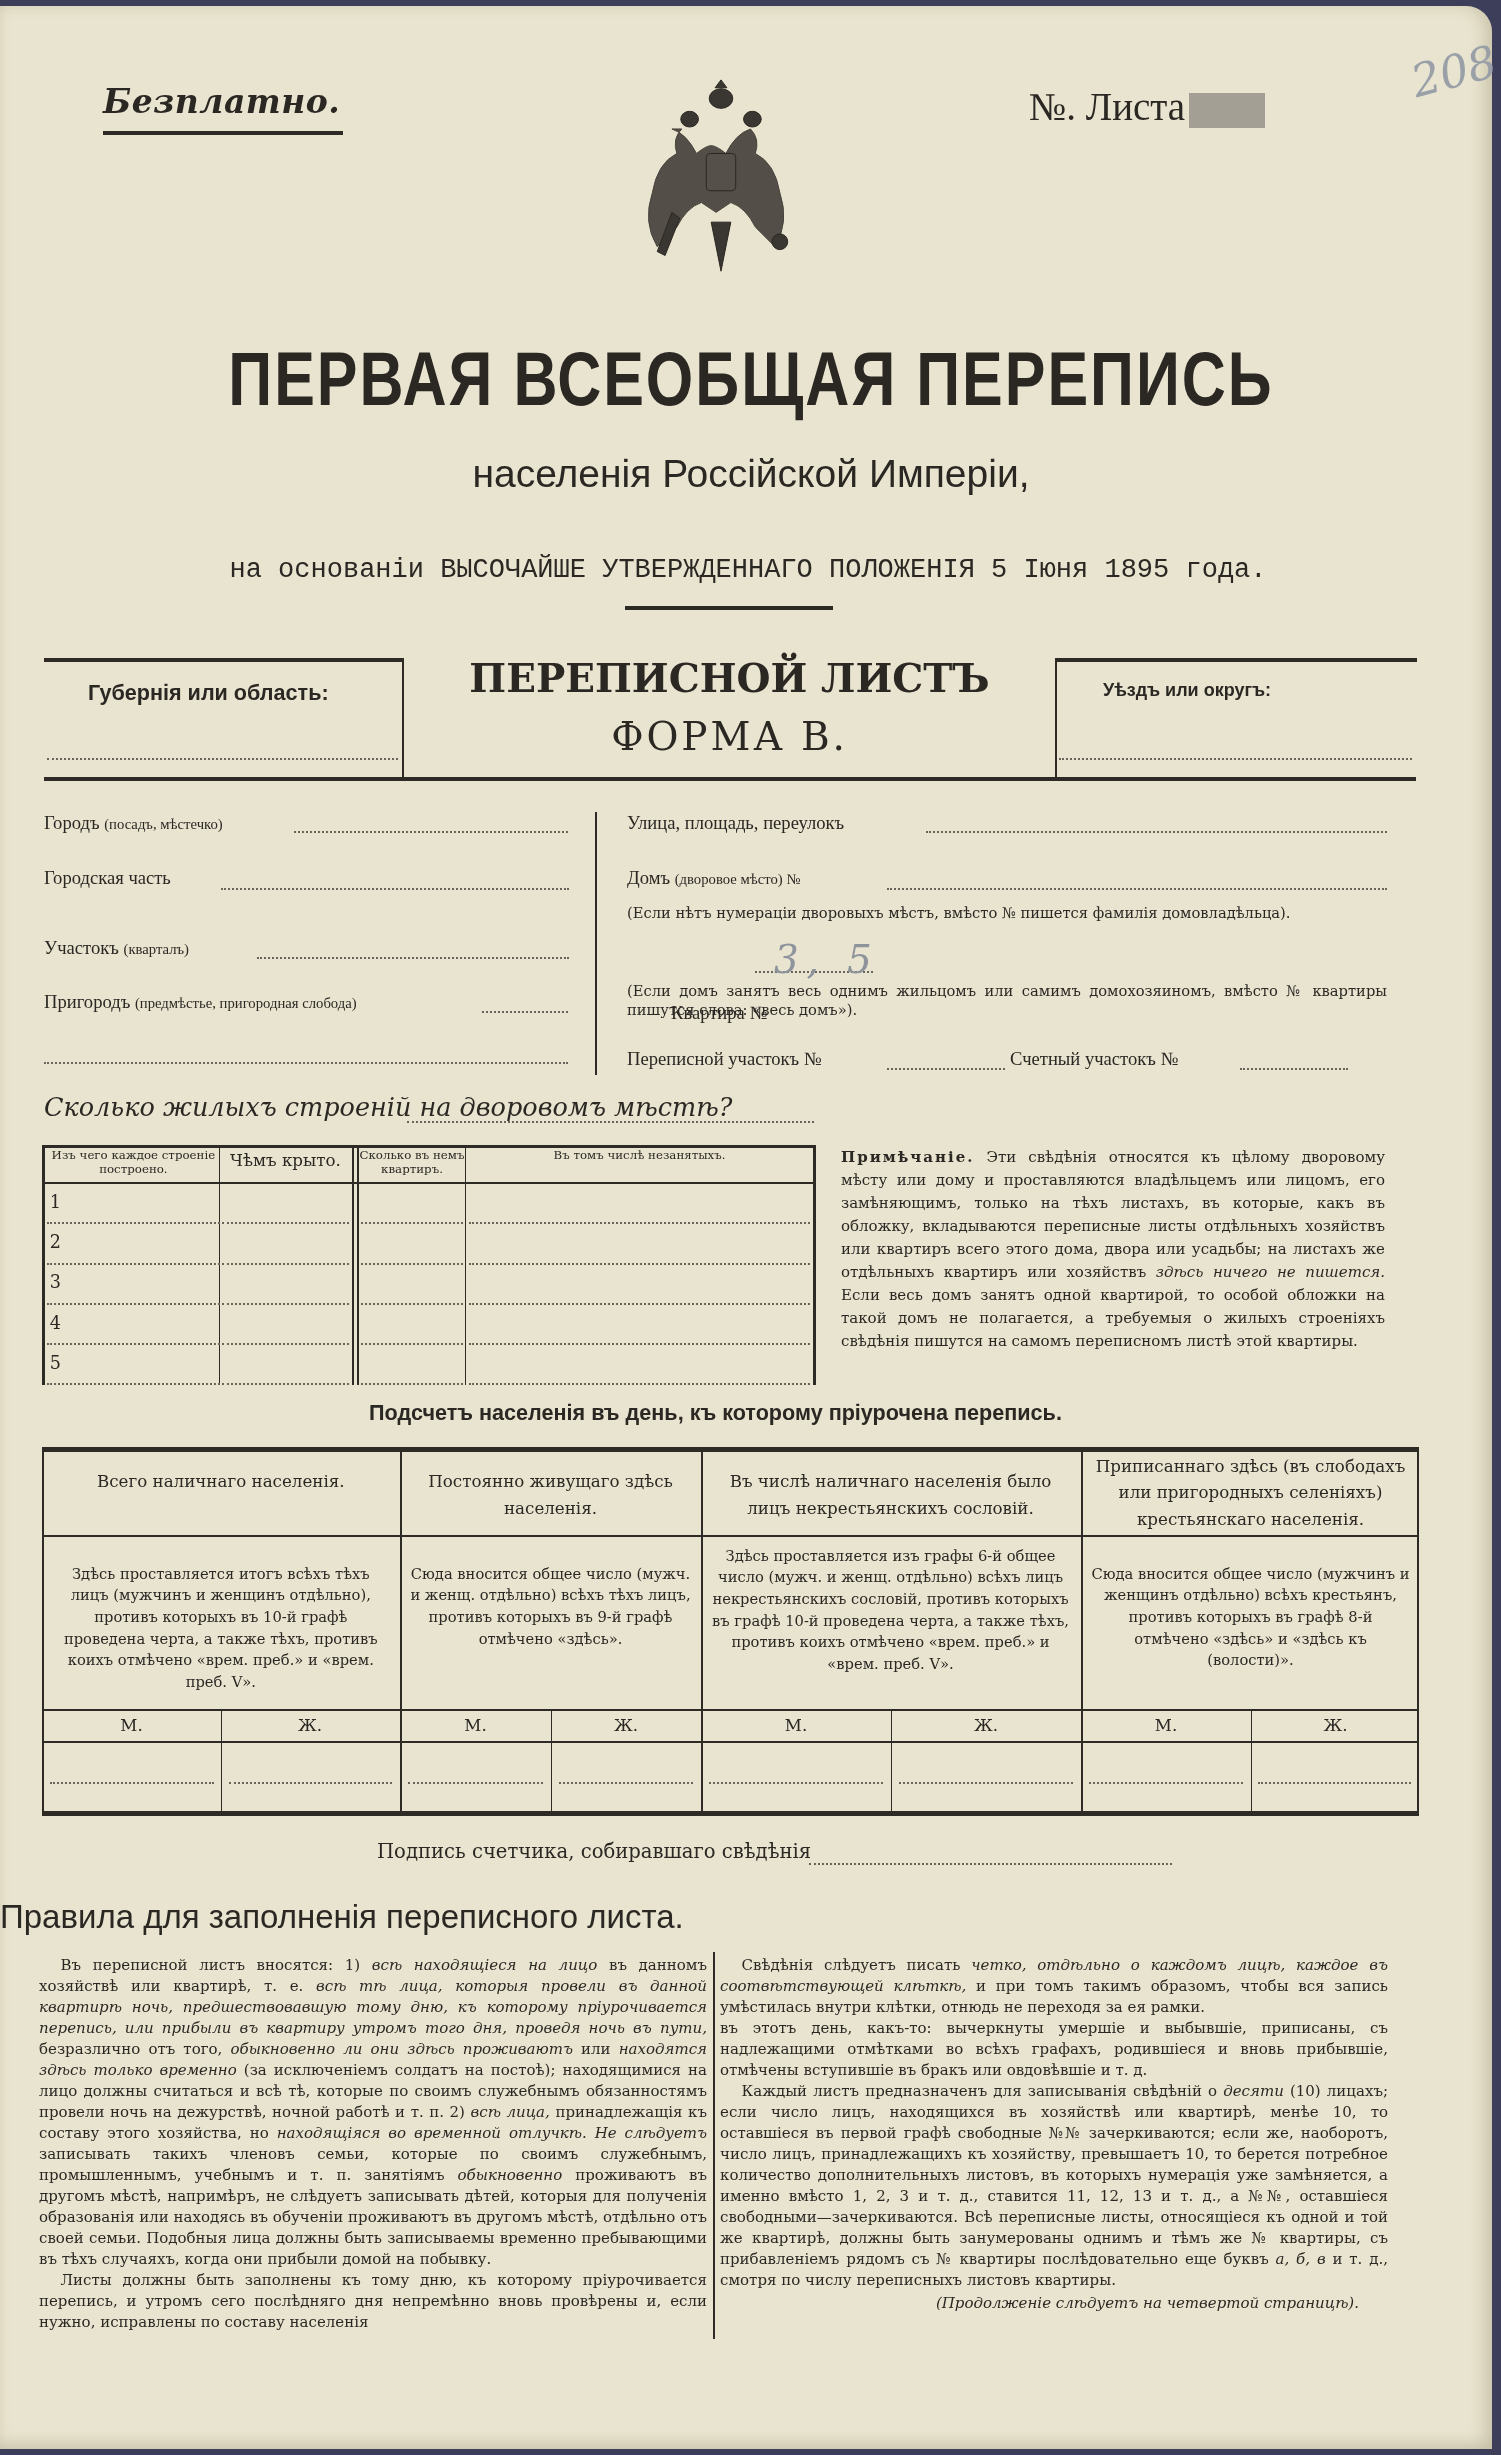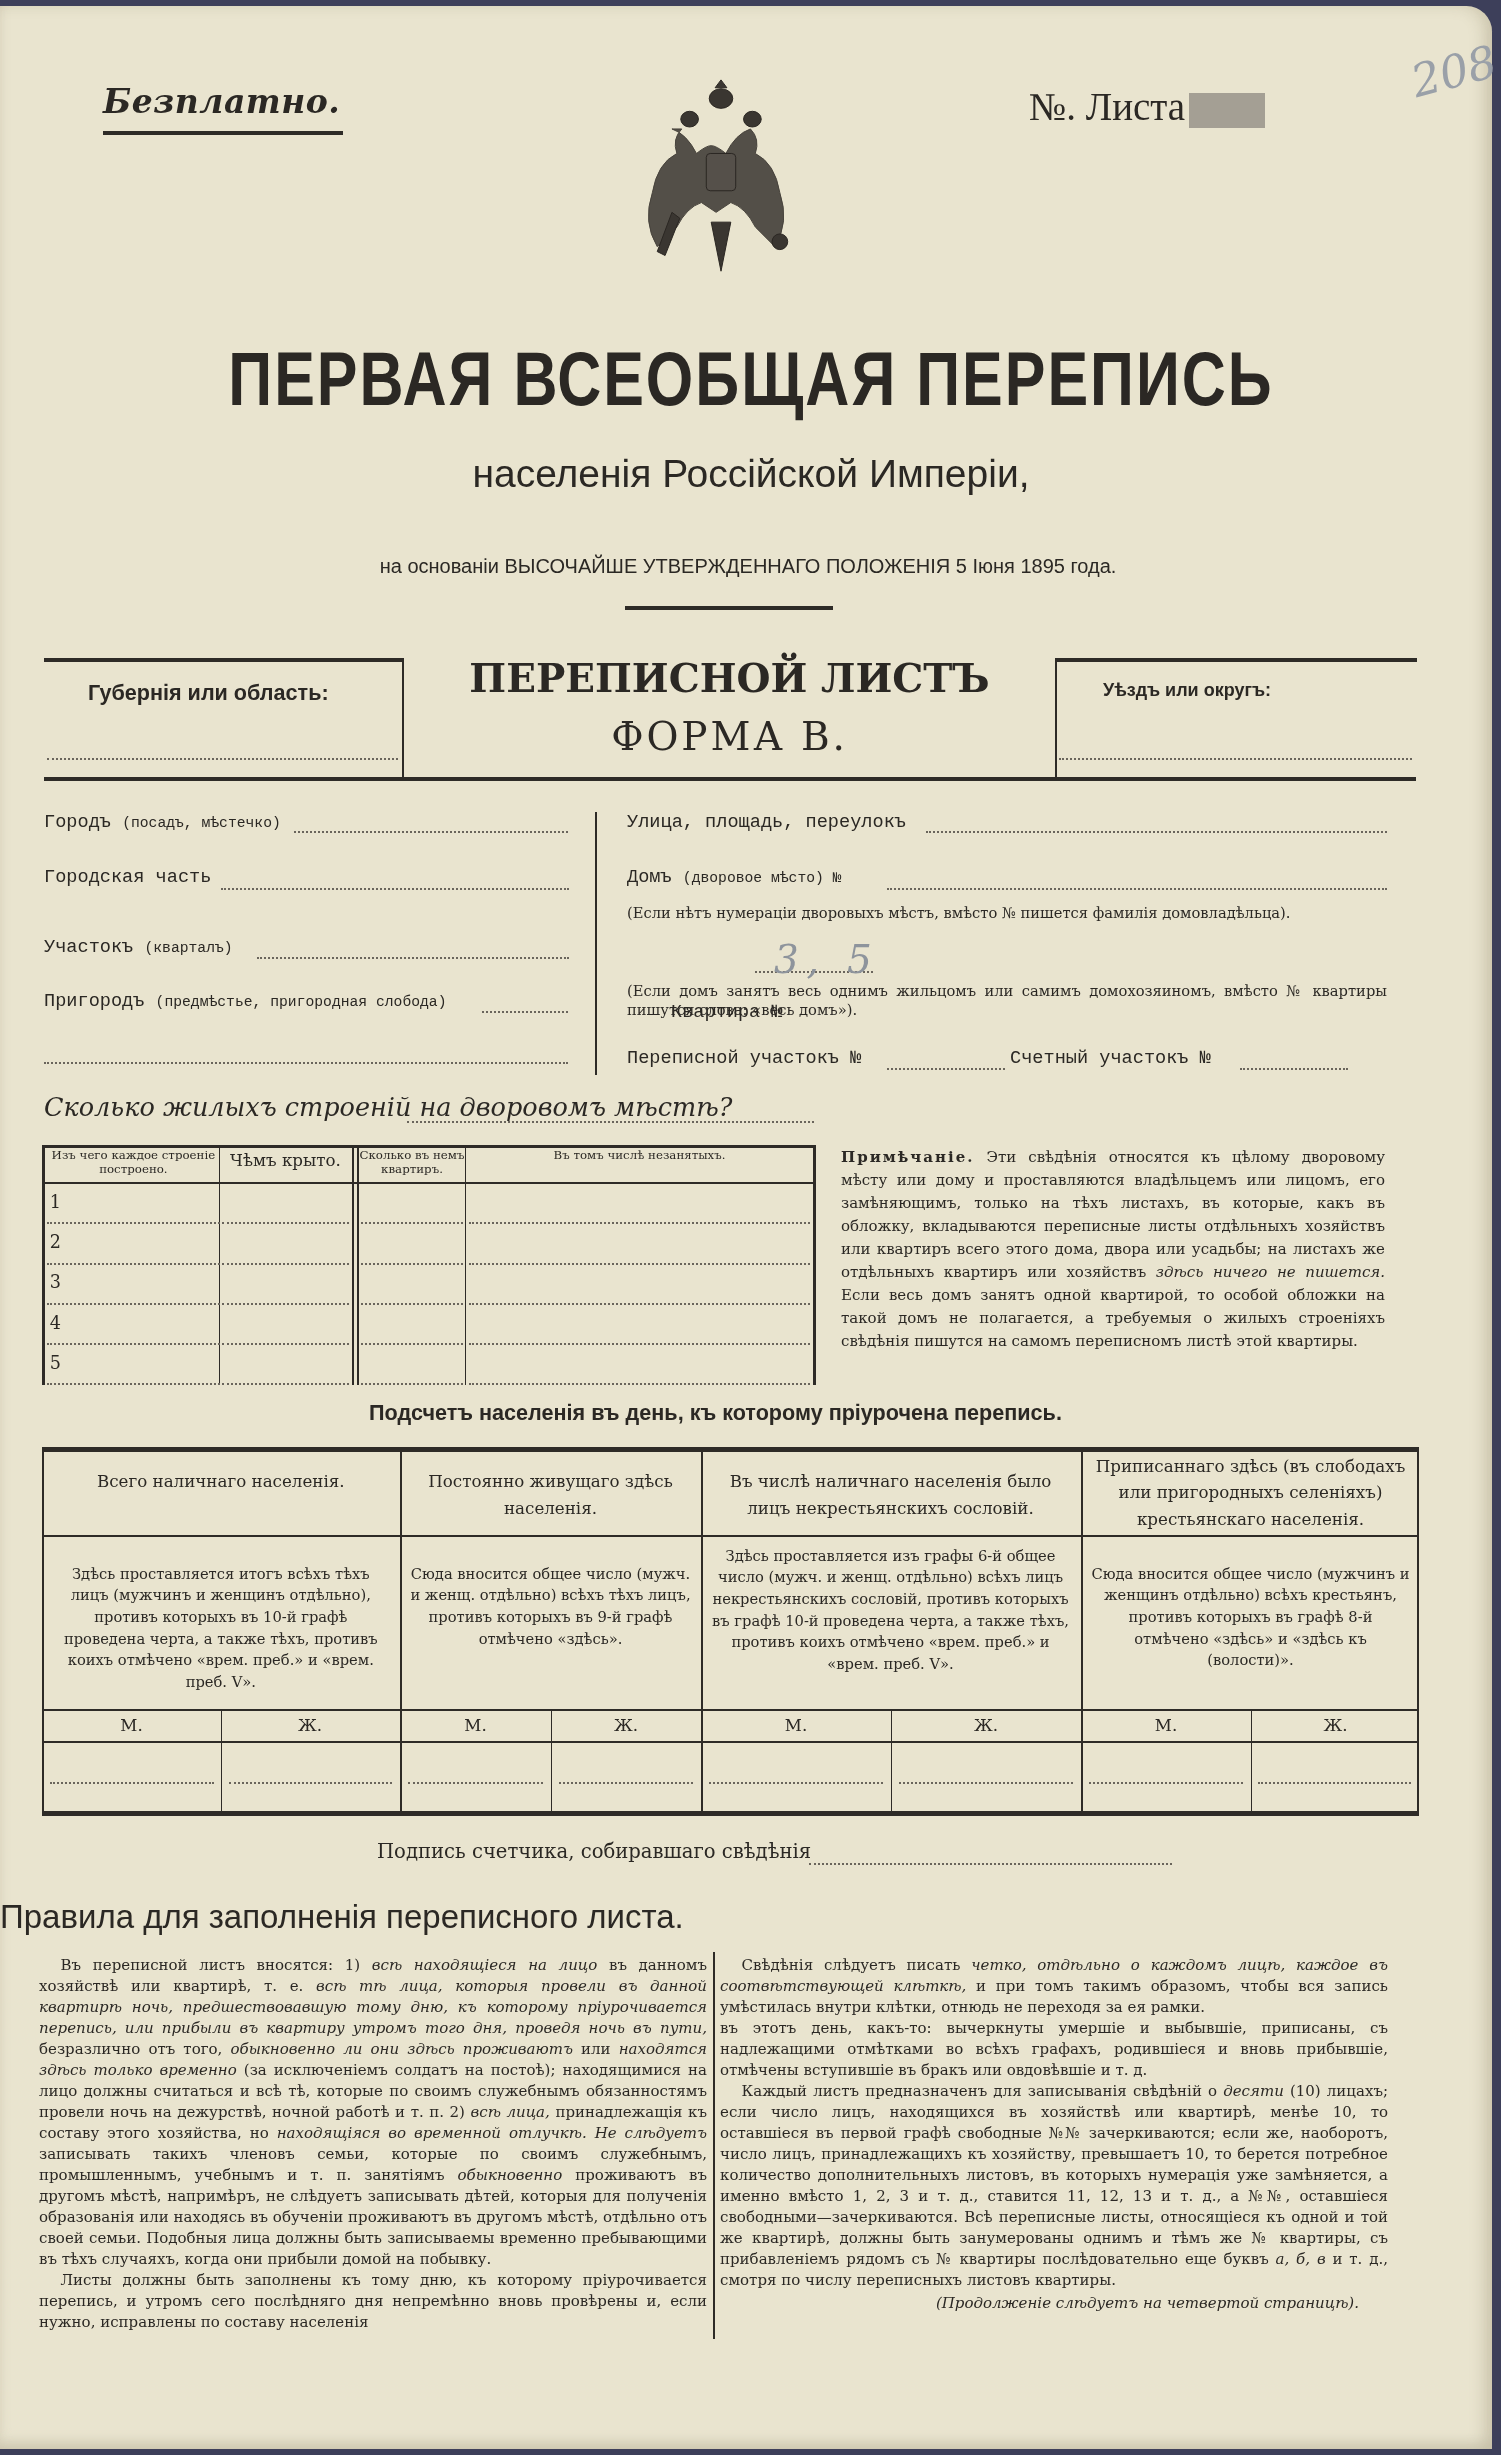--- a/index.html
+++ b/index.html
@@ -20,38 +20,38 @@
 
   #free { left: 103px; top: 76px; font-size: 33px; font-style: italic; font-weight: bold; font-family: "DejaVu Serif", serif; letter-spacing: 0.5px; }
   #free-under { left: 103px; top: 125px; width: 240px; height: 3.9px; background:#2e2b27; }
   #eagle { left: 613px; top: 69px; width: 216px; height: 206px; }
   #sheetno { left: 1029px; top: 78px; font-size: 39px; font-family: "Liberation Serif", serif; }
   #sheetno .stamp { display:inline-block; width: 76px; height: 35px; background: #8c8880; vertical-align: middle; margin-left: 3.9px; opacity: 0.75; }
   #hand-208 { left: 1411px; top: 39px; font-size: 45px; color: #9aa0a8; font-style: italic; transform: rotate(-15deg); font-family: "DejaVu Serif", serif; }
 
   #title { left: 0; width: 1502px; top: 338px; text-align: center; font-size: 61px; font-weight: bold; font-family: "Liberation Sans", sans-serif; letter-spacing: 2px; transform: scaleY(1.25); }
   #subtitle { left: 0; width: 1502px; top: 446px; text-align: center; font-size: 39px; font-family: "Liberation Sans", sans-serif; }
-  #basis { left: 0; width: 1496px; top: 549px; text-align: center; font-size: 20px; font-family: Liberation Sans, sans-serif; }
+  #basis { left: 0; width: 1496px; top: 549px; text-align: center; font-size: 27px; font-family: Liberation Mono, monospace; }
   #basis-rule { left: 625px; top: 600px; width: 208px; height: 3.9px; background:#2e2b27; }
 
   
   #hb-top-l { left: 44px; top: 652px; width: 358px; height: 3.9px; background:#2e2b27; }
   #hb-top-r { left: 1057px; top: 652px; width: 360px; height: 3.9px; background:#2e2b27; }
   #hb-bottom { left: 44px; top: 771px; width: 1372px; height: 3.9px; background:#2e2b27; }
   #hb-v1 { left: 402px; top: 652px; width: 2px; height: 122px; background:#2e2b27; }
   #hb-v2 { left: 1055px; top: 652px; width: 2px; height: 122px; background:#2e2b27; }
   #gub-label { left: 88px; top: 674px; font-size: 21.6px; font-weight: bold; font-family:"Liberation Sans", sans-serif; }
   #gub-field { left: 47px; top: 750px; width: 351px; height: 2px; }
   #uezd-label { left: 1103px; top: 674px; font-size: 18px; font-weight: bold; font-family:"Liberation Sans", sans-serif; }
   #uezd-field { left: 1059px; top: 750px; width: 353px; height: 2px; }
   #sheet-title { left: 404px; width: 651px; top: 649px; text-align:center; font-size: 39px; font-weight: bold; font-family: "DejaVu Serif", serif; }
   #form-title { left: 404px; width: 651px; top: 708px; text-align:center; font-size: 39px; font-family: "DejaVu Serif", serif; letter-spacing: 2.9px; }
 
   
-  .lbl { font-size: 18.6px; font-family: Liberation Mono, monospace; white-space: nowrap; }
+  .lbl { font-size: 18.6px; font-family: Liberation Serif, serif; white-space: nowrap; }
   .lbl small { font-size: 14.7px; }
   .line-field { position:absolute; height: 2px; }
   #addr-divider { left: 595px; top: 806px; width: 2px; height: 263px; background:#2e2b27; }
   .note-sm { font-size: 14.7px; font-family: "DejaVu Serif", serif; line-height: 19.6px; }
   #kv-hand { left: 774px; top: 931px; font-size: 39px; color: #8e949c; font-family: "DejaVu Serif", serif; font-style: italic; letter-spacing: 7.8px; }
 
   
   #q-struct { left: 44px; top: 1086px; font-size: 25.5px; font-style: italic; font-family: "DejaVu Serif", serif; }
   #q-struct-line { left: 407px; top: 1113px; width: 407px; height: 2px; }
   #st-table { left: 42px; top: 1139px; width: 774px; height: 240px; }

